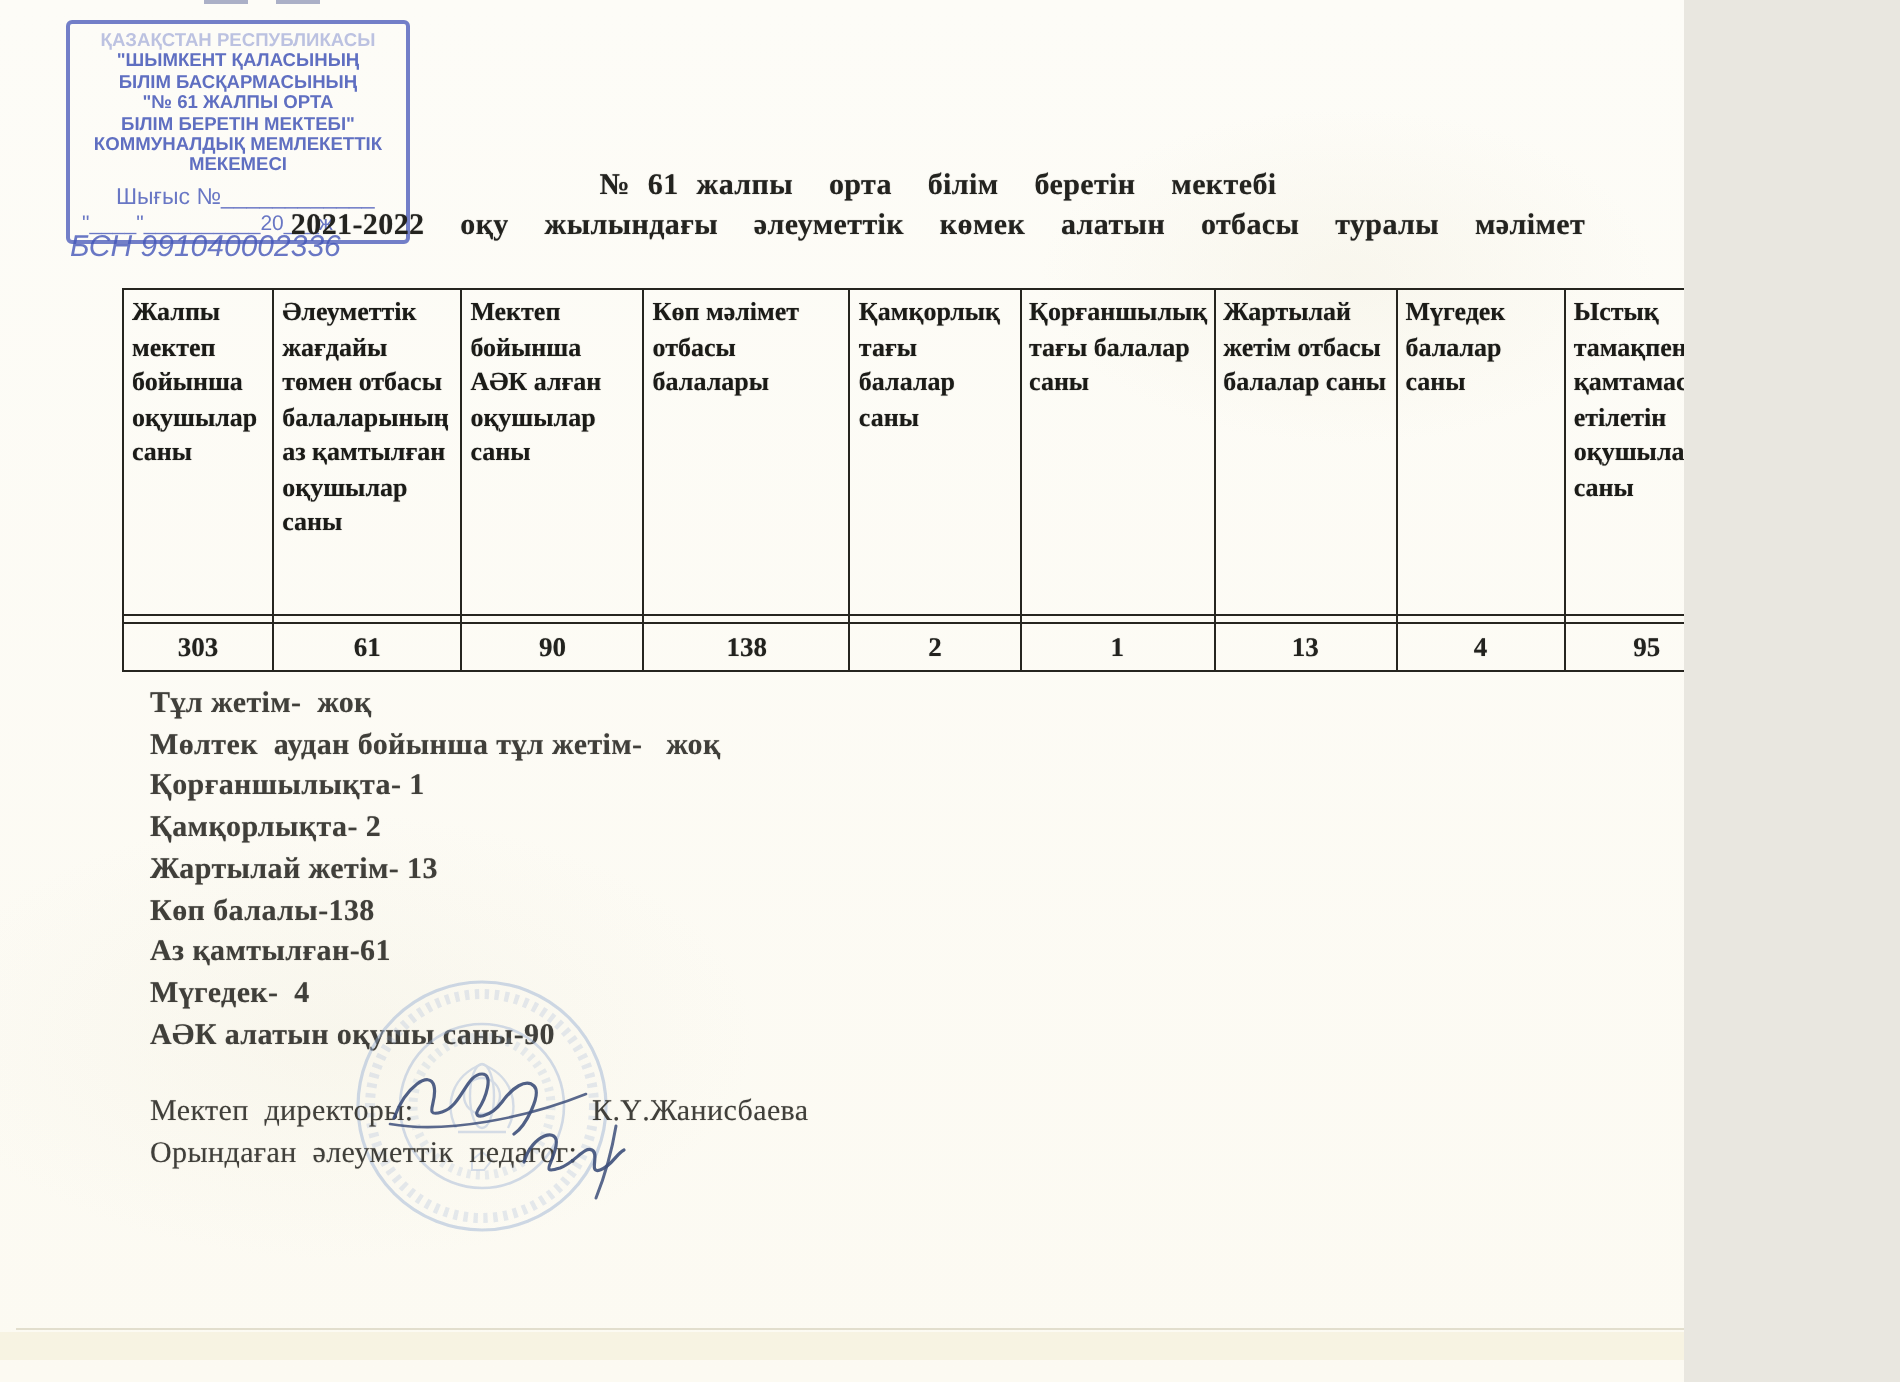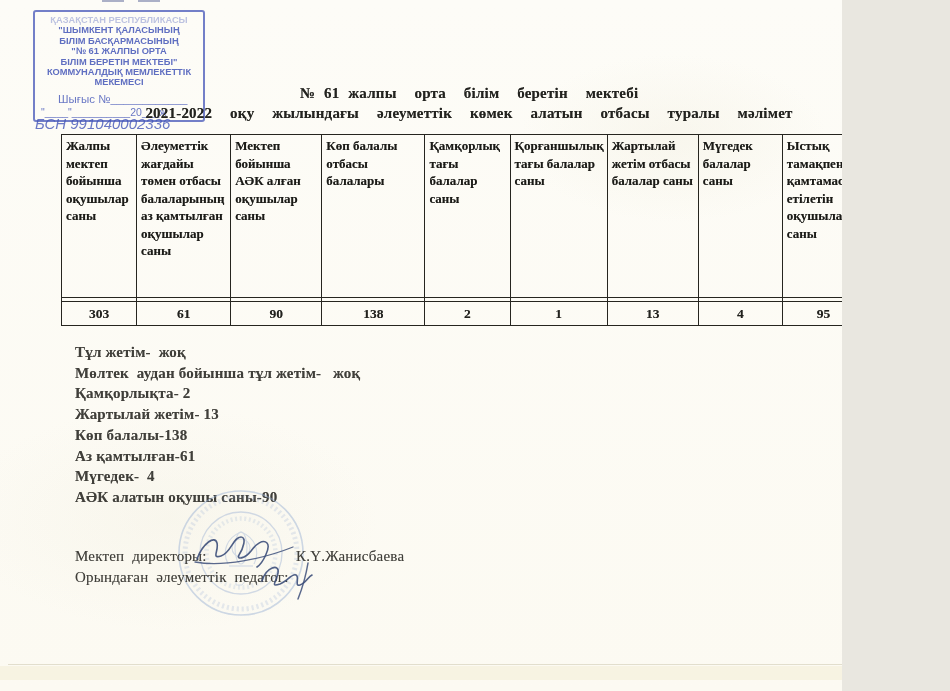--- a/index.html
+++ b/index.html
@@ -35,21 +35,21 @@
   
   .doc-title{position:absolute;left:0;top:84px;width:950px;text-align:center;transform:translateX(-6px);}
   .doc-title .t1,.doc-title .t2{
     font-weight:bold;font-size:15px;line-height:18px;word-spacing:5px;letter-spacing:.2px;
     color:#23231f;text-shadow:0 0 .5px rgba(40,40,40,.55);white-space:pre;
   }
   .doc-title .t2{margin-top:2px;}
 
   
   table.report{
-    position:absolute;left:61px;top:134px;border-collapse:collapse;table-layout:fixed;width:804px;padding-left:33px;
+    position:absolute;left:61px;top:144px;border-collapse:collapse;table-layout:fixed;width:804px;padding-left:33px;
   }
   table.report td{border:1.6px solid #26251f;}
   tr.hdr td{
     vertical-align:top;text-align:left;padding:2px 3px 0 4px;height:160px;
     font-weight:bold;font-size:13px;line-height:17.5px;color:#1b1b17;
     overflow-wrap:break-word;word-break:break-word;
     text-shadow:0 0 .5px rgba(30,30,30,.5);
   }
   tr.gap td{height:3px;padding:0;border-top:1.6px solid #26251f;border-bottom:1.6px solid #26251f;}
   tr.val td{
@@ -115,21 +115,21 @@
         <col style="width:97px">
       <col style="width:91px">
         <col style="width:84px">
         <col style="width:82px">
     </colgroup>
     <tbody>
         <tr class="hdr">
       <td>Жалпы мектеп бойынша оқушылар саны</td>
       <td>Әлеуметтік жағдайы төмен отбасы балаларының  аз қамтылған оқушылар саны</td>
       <td>Мектеп бойынша АӘК алған оқушылар саны</td>
-      <td>Көп  балалы отбасы балалары</td>
+      <td>Көп  мәлімет отбасы балалары</td>
       <td>Қамқорлықтағы балалар саны</td>
       <td>Қорғаншылықтағы балалар саны</td>
       <td>Жартылай жетім отбасы балалар саны</td>
       <td>Мүгедек балалар саны</td>
       <td>Ыстық тамақпен қамтамасыз етілетін оқушылар саны</td>
     </tr>
     <tr class="gap">
       <td></td>
           <td></td>
           <td></td>
@@ -150,20 +150,21 @@
       <td>13</td>
       <td>4</td>
       <td>95</td>
     </tr>
   </tbody>
     </table>
 
   <div class="notes">
     <div class="note">Тұл жетім-  жоқ</div>
     <div class="note">Мөлтек  аудан бойынша тұл жетім-   жоқ</div>
+    <div class="note">Қорғаншылықта- 1</div>
     <div class="note">Қамқорлықта- 2</div>
     <div class="note">Жартылай жетім- 13</div>
     <div class="note">Көп балалы-138</div>
     <div class="note">Аз қамтылған-61</div>
     <div class="note">Мүгедек-  4</div>
     <div class="note">АӘК алатын оқушы саны-90</div>
   </div>
 
   <svg class="seal" viewBox="0 0 130 130">
     <g fill="none" stroke="var(--seal-blue,#97aed4)">

